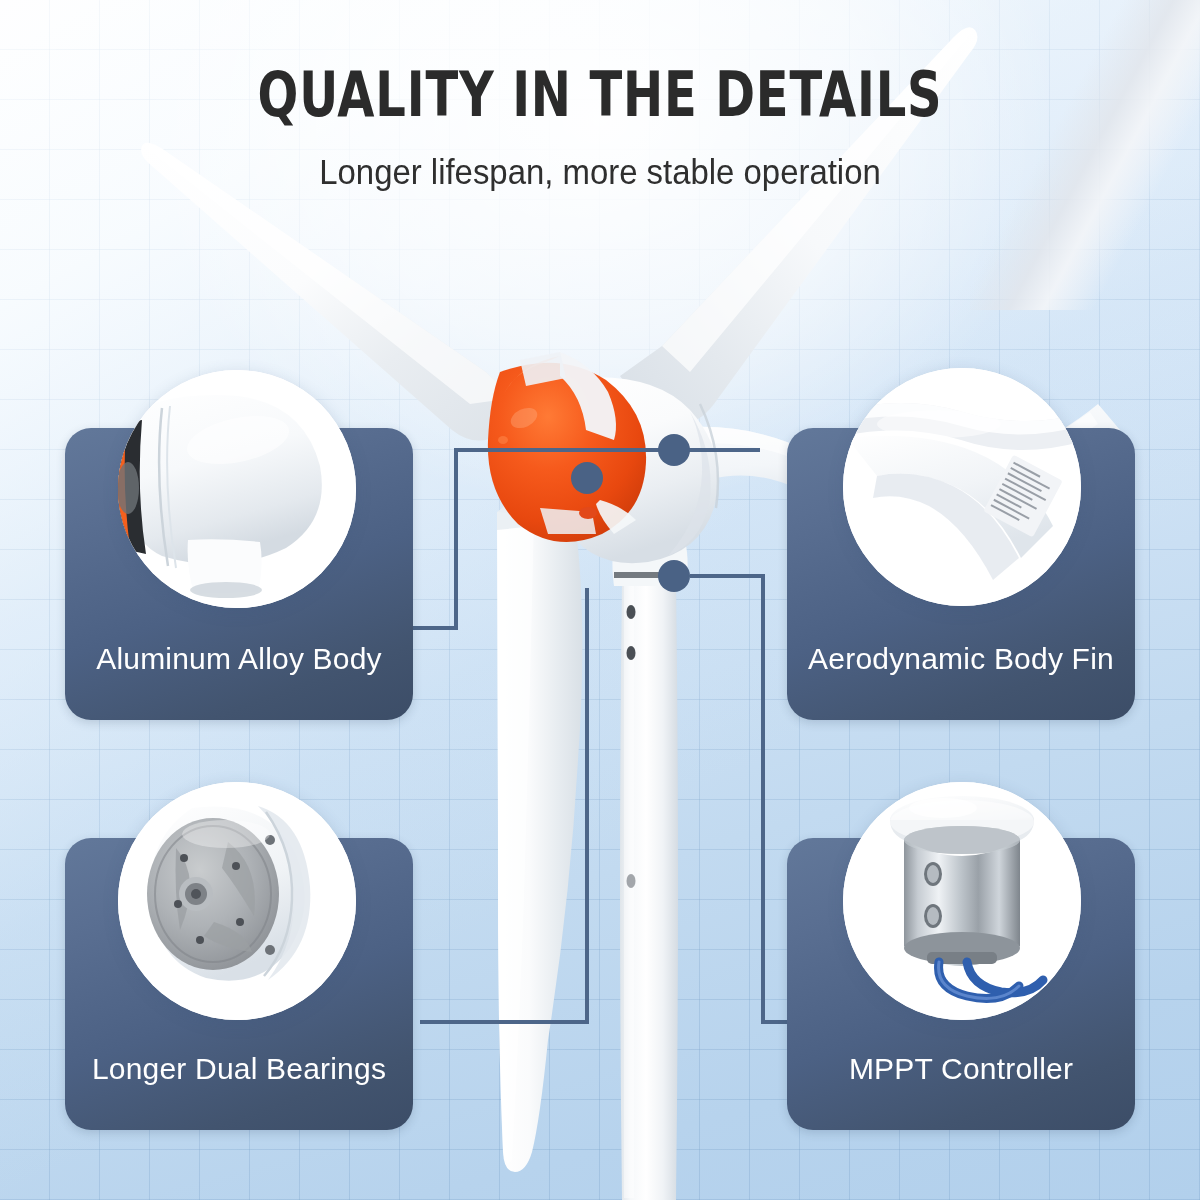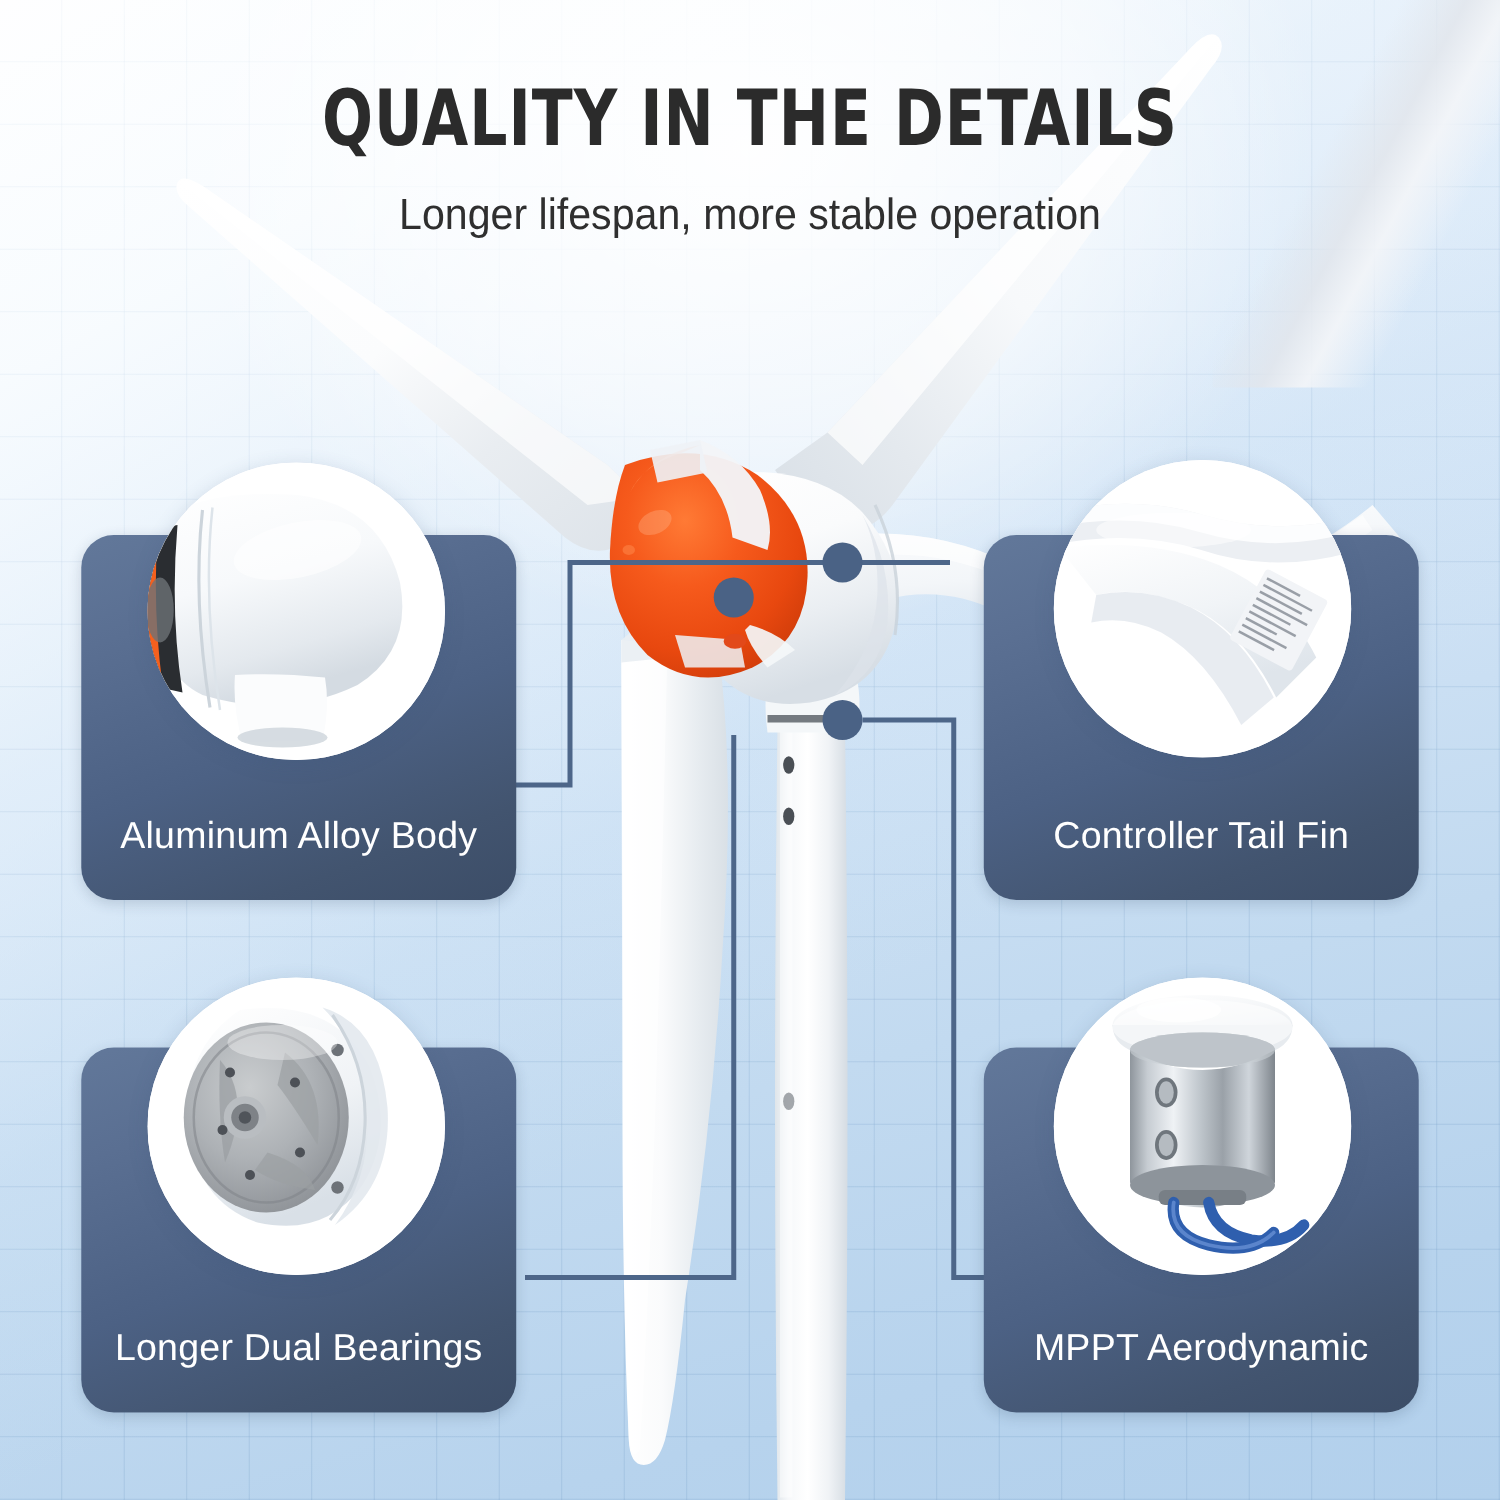--- a/index.html
+++ b/index.html
@@ -63,21 +63,21 @@
     background:#4a6285;
   }
 
   
   .card{
     position:absolute;width:348px;height:292px;border-radius:26px;
     background:linear-gradient(160deg,#62789a 0%,#5a6f92 22%,#4c6184 55%,#42546f 82%,#3c4d67 100%);
     box-shadow:0 3px 10px rgba(40,60,90,0.18);
   }
   .card .label{
-    position:absolute;left:0;right:0;bottom:34px;text-align:center;
+    position:absolute;left:0;right:0;bottom:44px;text-align:center;
     color:#ffffff;font-size:30px;font-weight:400;letter-spacing:0.2px;
   }
   .card-tl{left:65px;top:428px;}
   .card-tr{left:787px;top:428px;}
   .card-bl{left:65px;top:838px;}
   .card-br{left:787px;top:838px;}
 
   
   .bubble{
     position:absolute;width:238px;height:238px;border-radius:50%;
@@ -208,27 +208,27 @@
   </svg>
 
   <div class="dot" style="left:658px;top:434px;"></div>
   <div class="dot" style="left:571px;top:462px;"></div>
   <div class="dot" style="left:658px;top:560px;"></div>
 
   <div class="card card-tl">
     <span class="label">Aluminum Alloy Body</span>
   </div>
   <div class="card card-tr">
-    <span class="label">Controller Tail Fin</span>
+    <span class="label">Aerodynamic Body Fin</span>
   </div>
   <div class="card card-bl">
     <span class="label">Longer Dual Bearings</span>
   </div>
   <div class="card card-br">
-    <span class="label">MPPT Aerodynamic</span>
+    <span class="label">MPPT Controller</span>
   </div>
 
   <div class="bubble b-tl">
     <svg viewBox="0 0 238 238">
       <defs>
         <linearGradient id="alu1" x1="0" y1="0" x2="0.35" y2="1">
           <stop offset="0%" stop-color="#ffffff"></stop>
             <stop offset="48%" stop-color="#f7f9fb"></stop>
           <stop offset="82%" stop-color="#e4e9ee"></stop>
             <stop offset="100%" stop-color="#d4dbe2"></stop>

